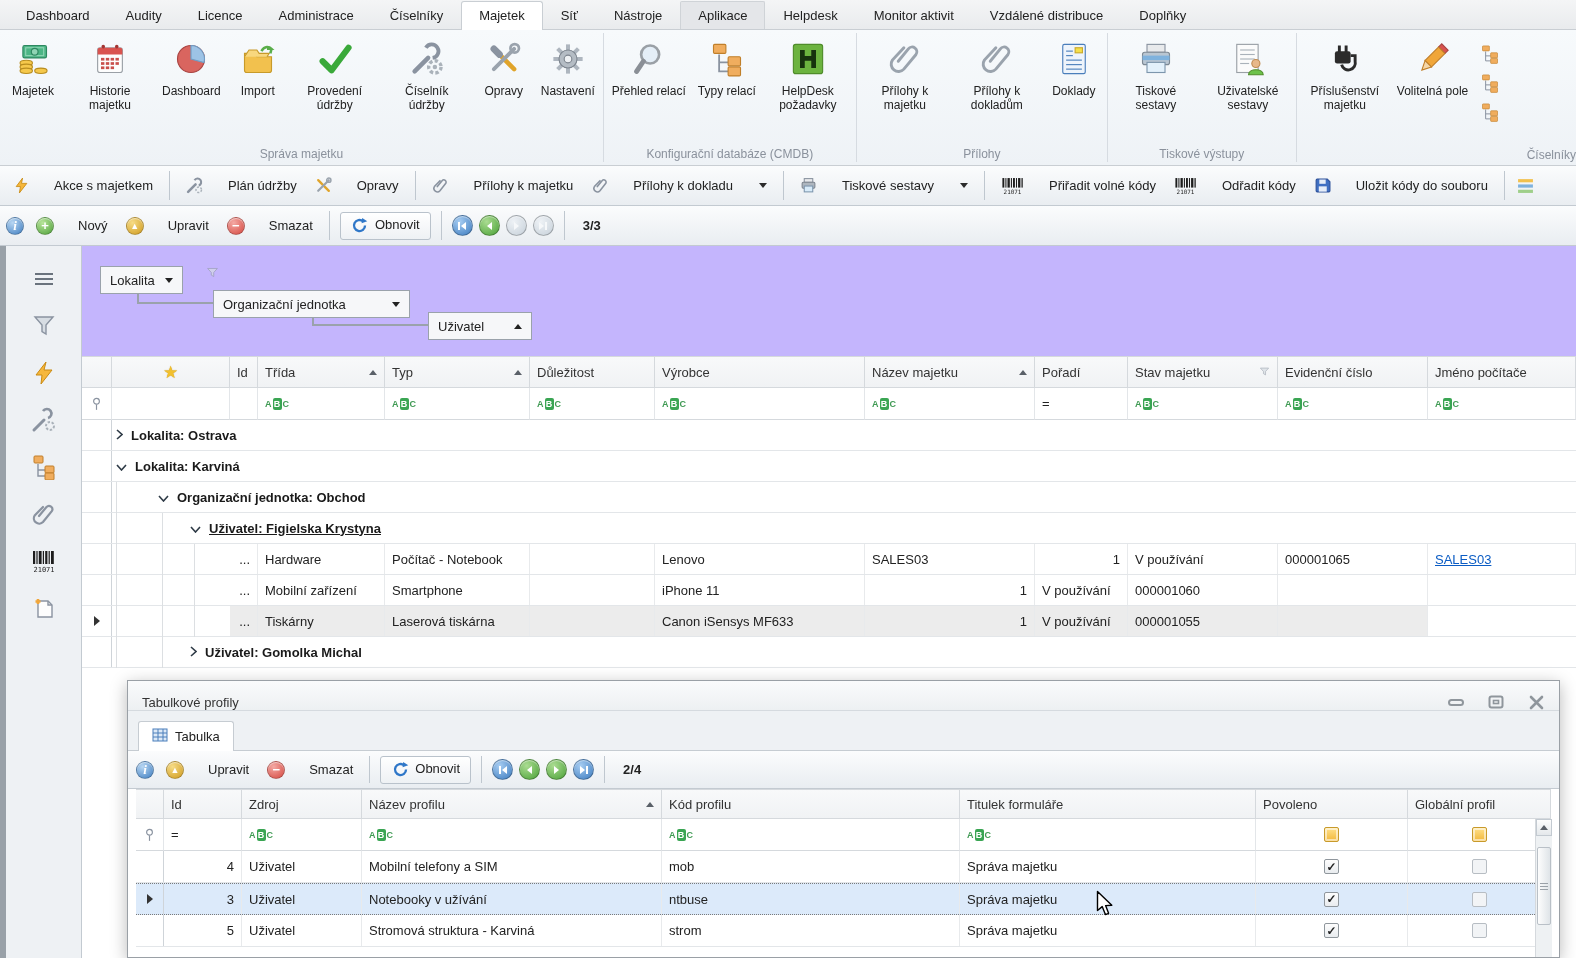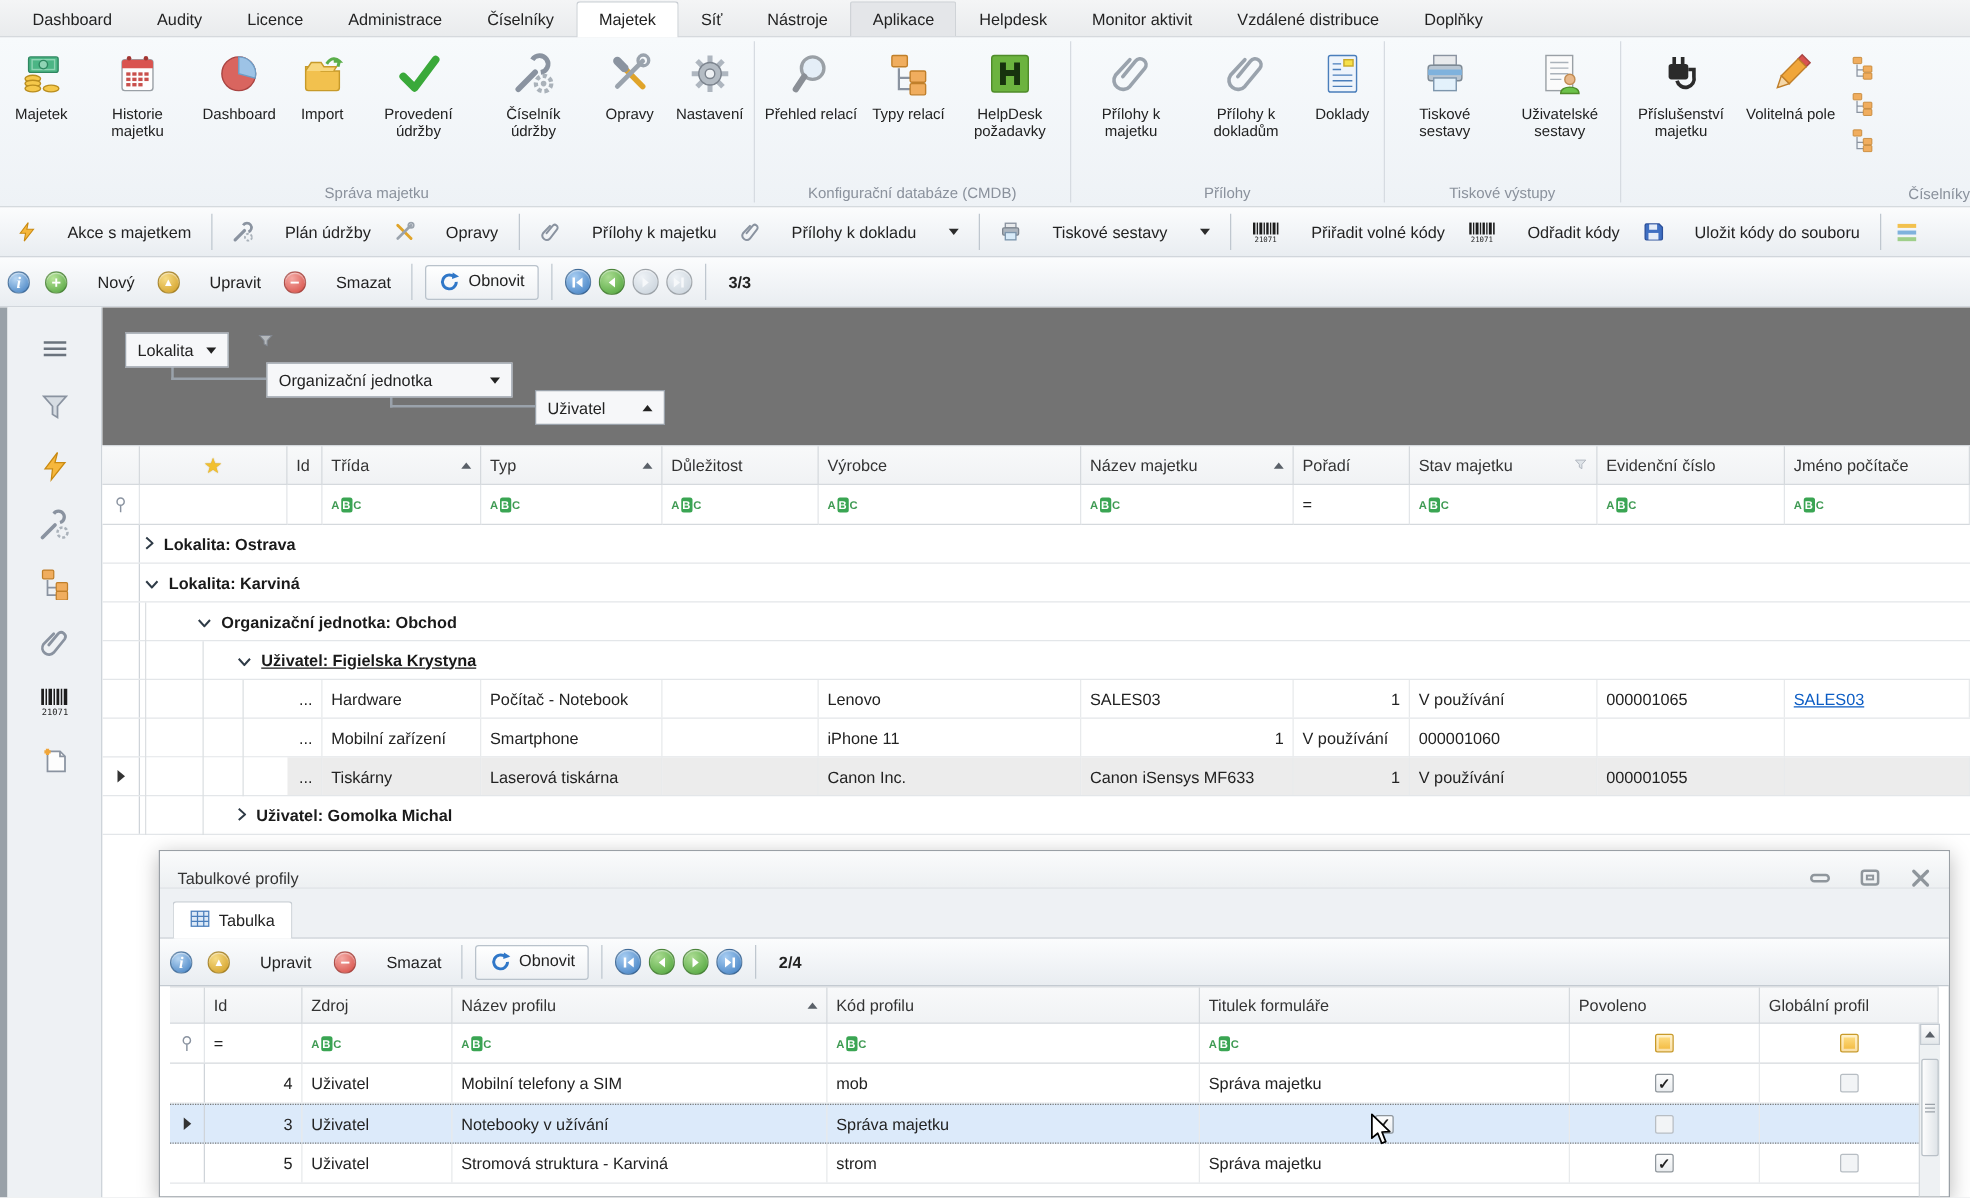--- a/index.html
+++ b/index.html
@@ -63,21 +63,21 @@
   .vb { width:2px; height:8px; background:#fff; } .nav.dis .tr { border-left-color:#f6f8fa; } .nav.dis .vb { background:#f6f8fa; }
   .counter { font-weight:bold; padding:0 8px; }
   
   .main { position:absolute; left:0; top:246px; right:0; bottom:0; background:#fff; border-left:6px solid #99a1a8; }
   .sidebar { position:absolute; left:0; top:0; bottom:0; width:76px; background:#eef1f4; border-right:1px solid #c3cad1;
     display:flex; flex-direction:column; align-items:center; gap:17px; padding-top:18px; }
   .sbico { width:30px; height:30px; display:flex; align-items:center; justify-content:center; border-radius:3px; }
   .sbico svg { width:26px; height:26px; }
   .content { position:absolute; left:76px; top:0; right:0; bottom:0; background:#fff; }
   
-  .groupby { position:absolute; left:0; top:0; right:0; height:110px; background:#737373; }
+  .groupby { position:absolute; left:0; top:0; right:0; height:110px; background:#c4b5fd; }
   .gbox { position:absolute; background:#f6f7f9; border:1px solid #9aa2ab; height:28px; display:flex; align-items:center; gap:10px; padding:0 9px; font-size:13px; }
   .gbox .sortdn { width:0;height:0;border-left:4px solid transparent;border-right:4px solid transparent;border-top:5px solid #222; }
   .gbox .sortup2 { width:0;height:0;border-left:4px solid transparent;border-right:4px solid transparent;border-bottom:5px solid #222; }
   .gconn { position:absolute; border-left:2px solid #9aa2ab; border-bottom:2px solid #9aa2ab; }
   .gb-funnel { position:absolute; opacity:.65; }
   
   .grid { position:absolute; left:0; top:110px; right:0; bottom:0; }
   .hdr, .flt, .drow { display:grid; grid-template-columns:30px 118px 28px 127px 145px 125px 210px 170px 93px 150px 150px minmax(0,1fr); }
   .hdr { height:32px; background:linear-gradient(#f8f9fa,#f0f2f4); border-top:1px solid #d5d9dd; }
   .hc { border-right:1px solid #d5d9dd; border-bottom:1px solid #d5d9dd; display:flex; align-items:center; padding:0 7px; color:#333; position:relative; }
@@ -875,21 +875,20 @@
           </div>
           <div class="drow sel">
             <div class="ind">
                 <span class="rowmark"></span>
               </div>
             <div class="dc nob" style="border-right:none; background:#fff;"></div>
             <div class="dc num">...</div>
             <div class="dc">Tiskárny</div>
             <div class="dc">Laserová tiskárna</div>
             <div class="dc"></div>
-            <div class="dc">Canon Inc.</div>
             <div class="dc">Canon iSensys MF633</div>
             <div class="dc num">1</div>
             <div class="dc">V používání</div>
             <div class="dc">000001055</div>
             <div class="dc"></div>
           </div>
           <div class="grow">
             <div class="ind"></div>
             <div class="gcell" style="padding-left:78px;">
               <span><svg width="7" height="11" viewBox="0 0 7 11">
@@ -1059,20 +1058,21 @@
             <span class="cb off"></span>
           </div>
       </div>
       <div class="ddrow sel2">
         <div class="ind">
             <span class="rowmark"></span>
           </div>
         <div class="dc num">3</div>
         <div class="dc">Uživatel</div>
         <div class="dc">Notebooky v užívání</div>
+        <div class="dc">ntbuse</div>
         <div class="dc">Správa majetku</div>
         <div class="dc ctr">
             <span class="cb checked"></span>
           </div>
         <div class="dc ctr">
             <span class="cb off"></span>
           </div>
       </div>
       <div class="ddrow">
         <div class="ind"></div>

